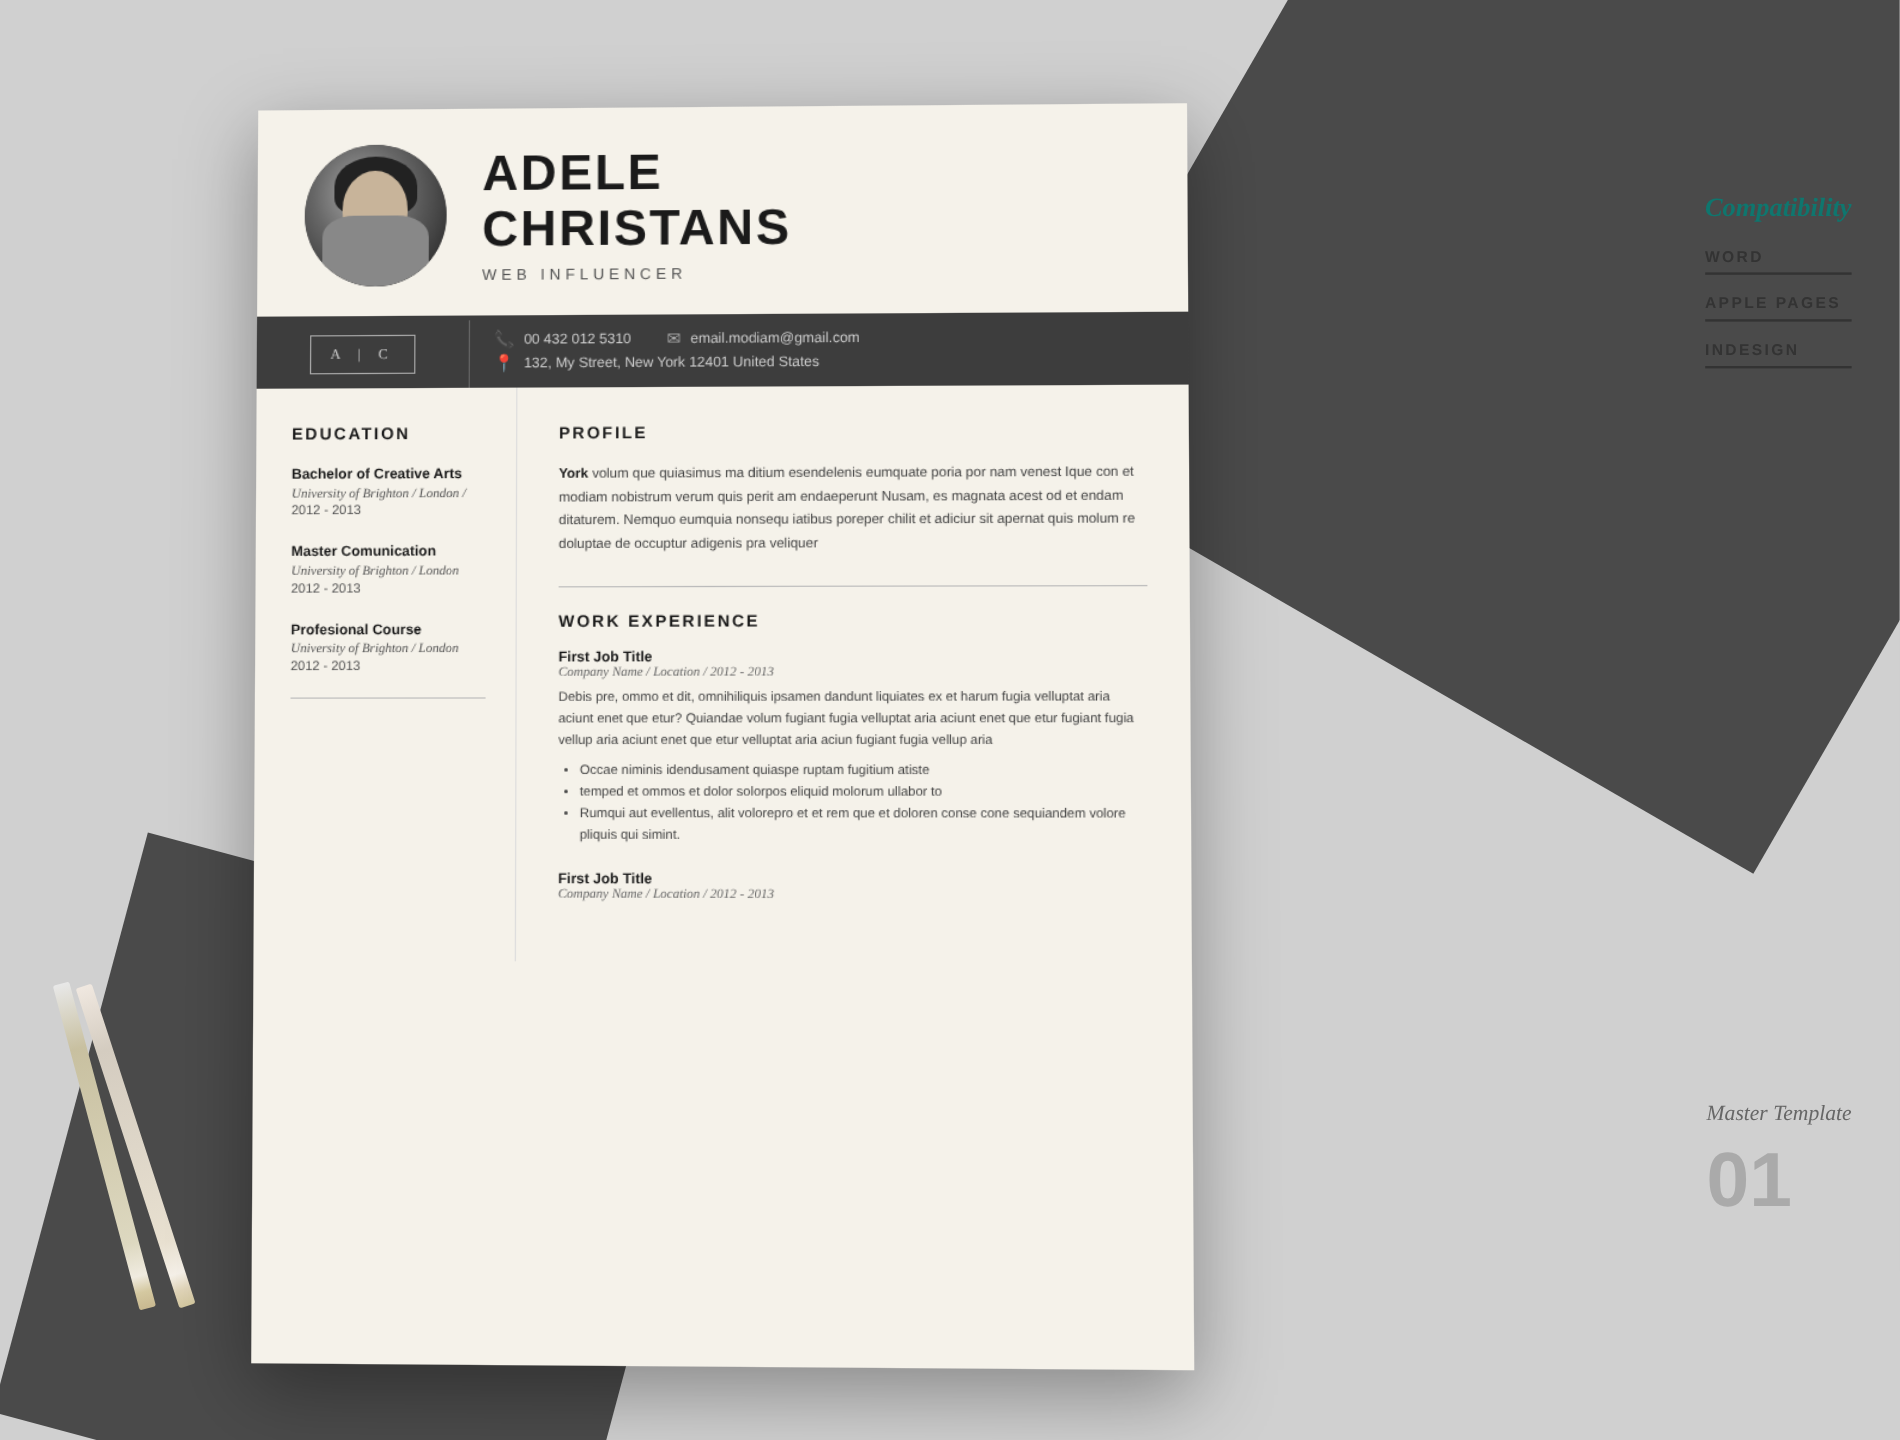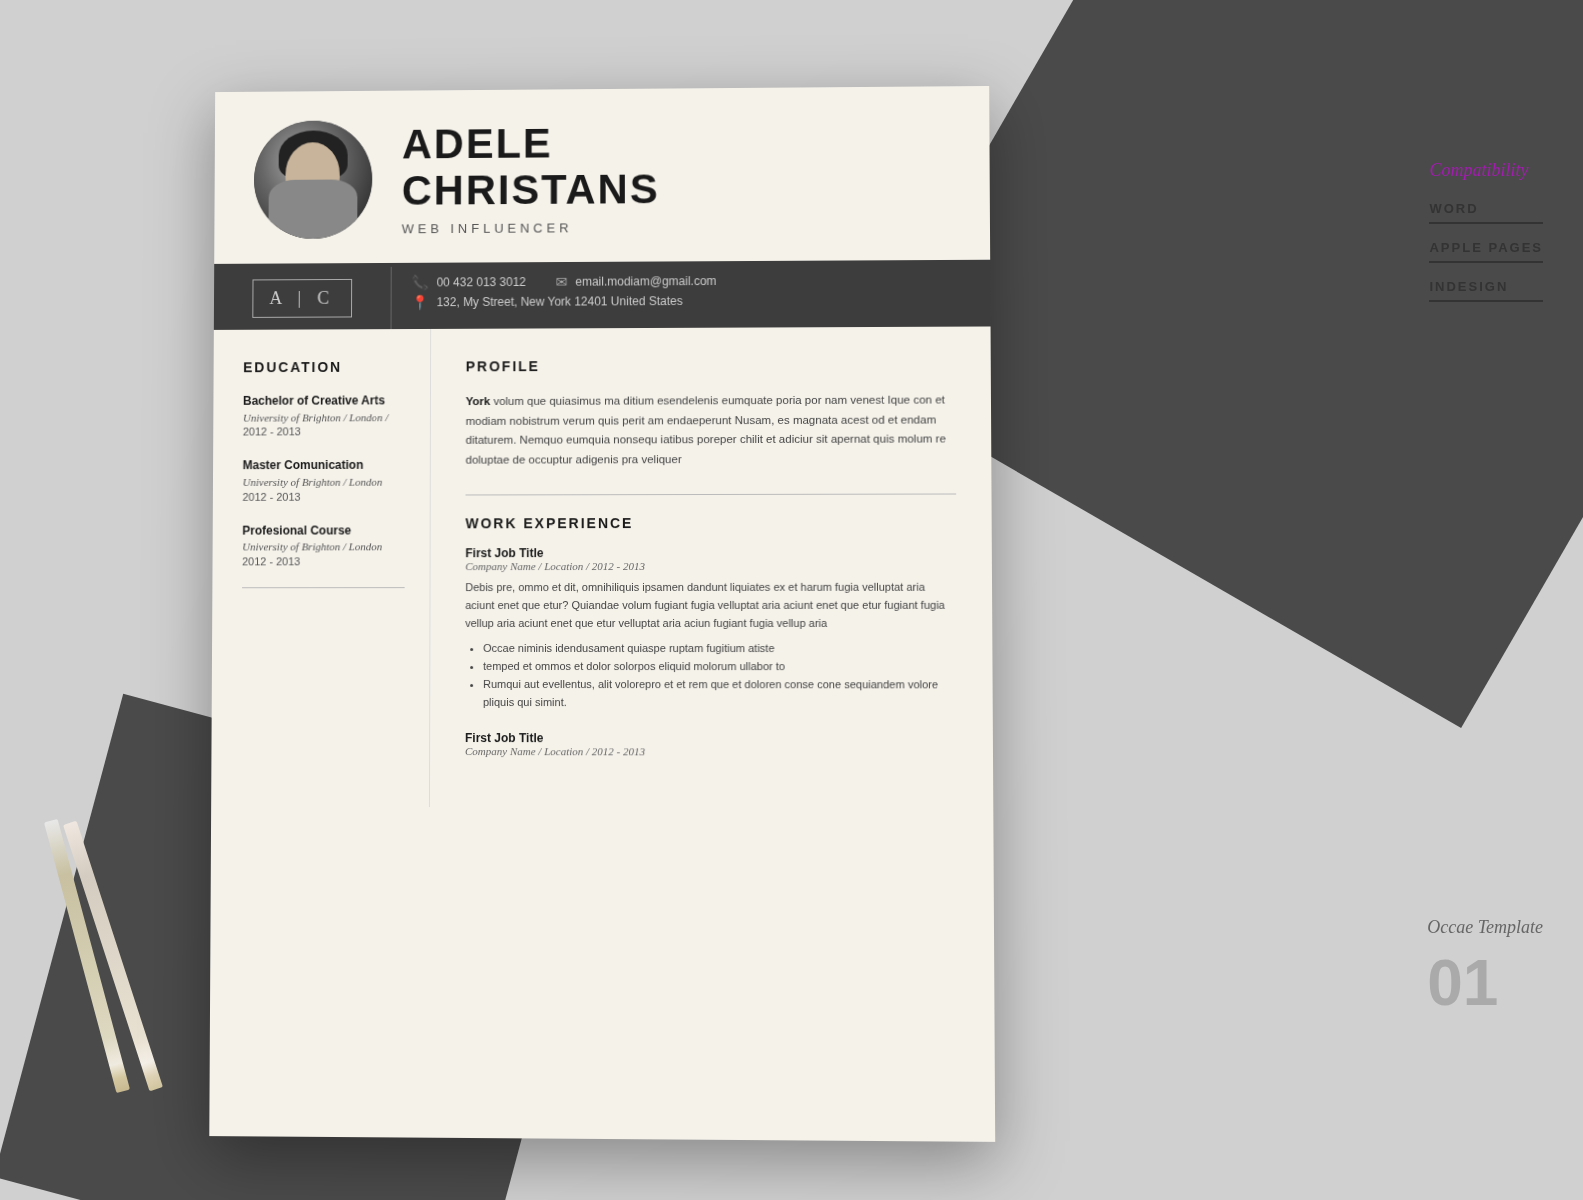--- a/index.html
+++ b/index.html
@@ -144,21 +144,21 @@
       justify-content: center;
       border-right: 1px solid #666;
       padding: 12px 20px;
     }
 
     .monogram-box {
       border: 1px solid #aaa;
       padding: 8px 16px;
       color: #ccc;
       font-family: 'Georgia', serif;
-      font-size: 18px;
+      font-size: 12px;
       letter-spacing: 6px;
     }
 
     .contact-bar-right {
       flex: 1;
       padding: 8px 20px;
       display: flex;
       flex-direction: column;
       gap: 4px;
     }
@@ -339,23 +339,24 @@
       position: absolute;
       right: 40px;
       top: 160px;
       z-index: 10;
       text-align: left;
     }
 
     .sidebar-label {
       font-family: 'Georgia', serif;
       font-style: italic;
-      font-size: 18px;
-      color: #a21caf;
+      font-size: 22px;
+      color: #0f766e;
       margin-bottom: 20px;
+      font-weight: bold;
     }
 
     .compat-items {
       list-style: none;
     }
 
     .compat-item {
       font-family: 'Arial', sans-serif;
       font-size: 13px;
       font-weight: 700;
@@ -448,21 +449,21 @@
   </div>
 
   <div class="contact-bar">
     <div class="contact-bar-left">
       <div class="monogram-box">A | C</div>
     </div>
     <div class="contact-bar-right">
       <div class="contact-row">
         <div class="contact-item">
           <span class="contact-icon">📞</span>
-          <span>00 432 013 3012</span>
+          <span>00 432 012 5310</span>
         </div>
         <div class="contact-item">
           <span class="contact-icon">✉</span>
           <span>email.modiam@gmail.com</span>
         </div>
       </div>
       <div class="contact-row">
         <div class="contact-item">
           <span class="contact-icon">📍</span>
           <span>132, My Street, New York 12401 United States</span>
@@ -541,15 +542,15 @@
 <div class="right-sidebar">
   <div class="sidebar-label">Compatibility</div>
   <ul class="compat-items">
     <li class="compat-item">WORD</li>
     <li class="compat-item">APPLE PAGES</li>
     <li class="compat-item">INDESIGN</li>
   </ul>
 </div>
 
 <div class="resume-template-label">
-  <div class="template-script">Occae Template</div>
+  <div class="template-script">Master Template</div>
   <div class="template-number">01</div>
 </div>
 
 </body></html>

